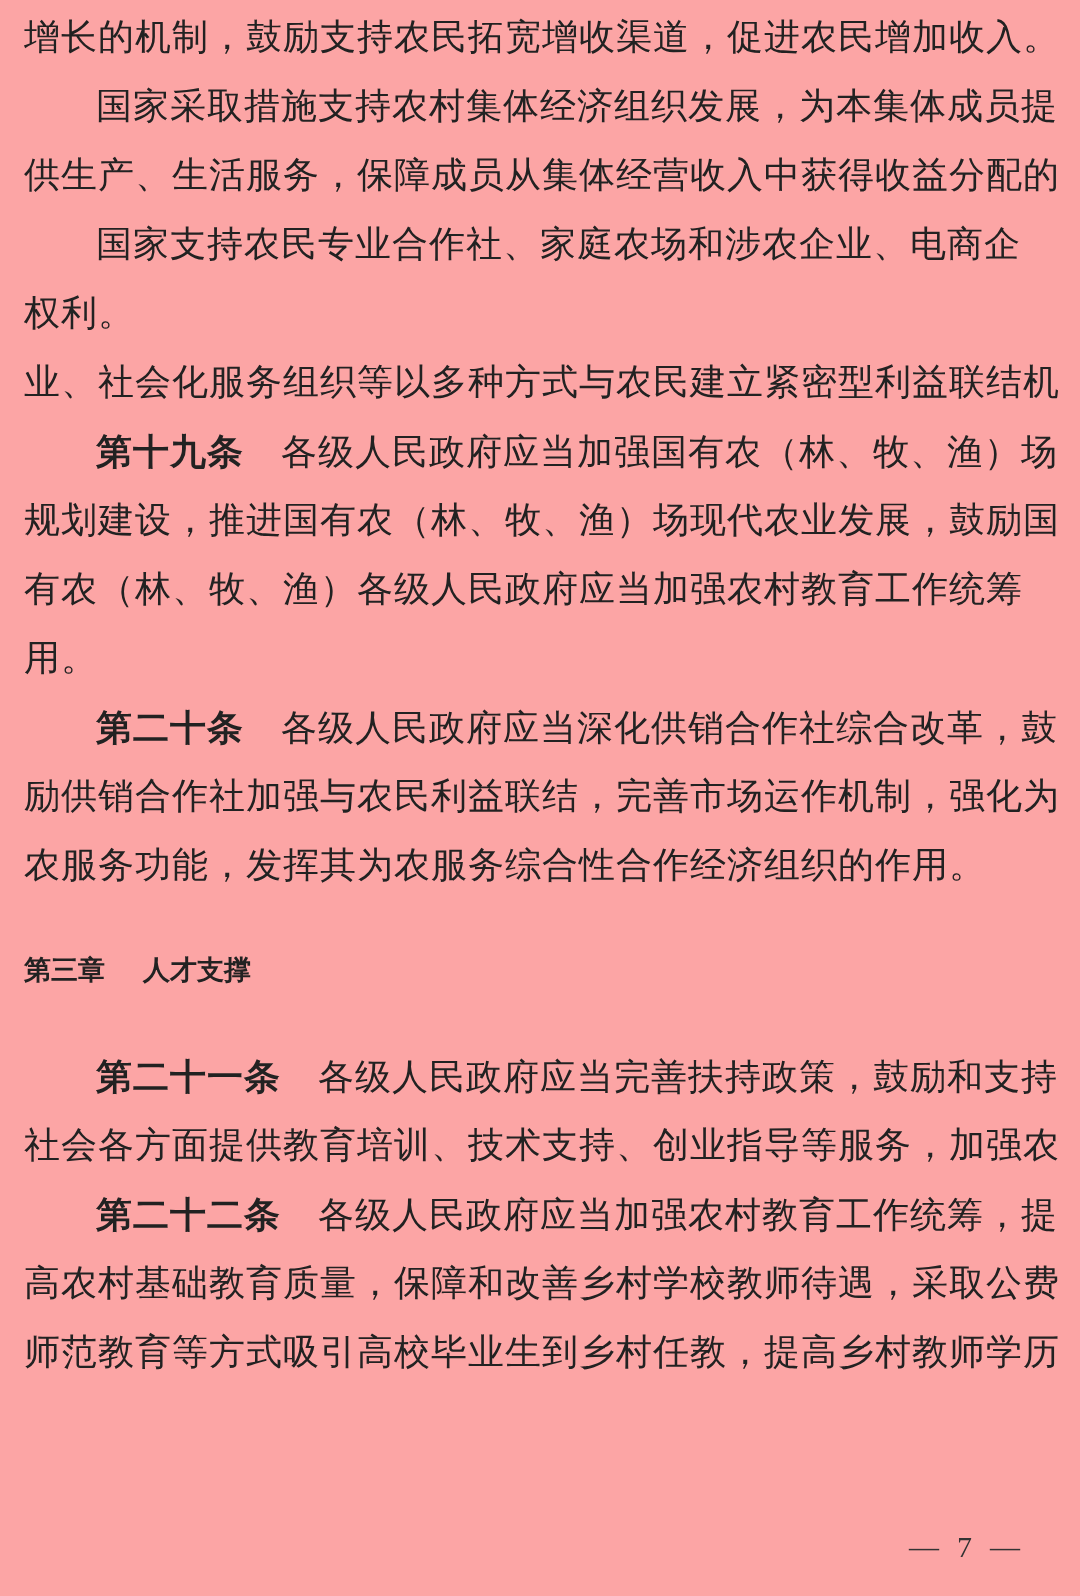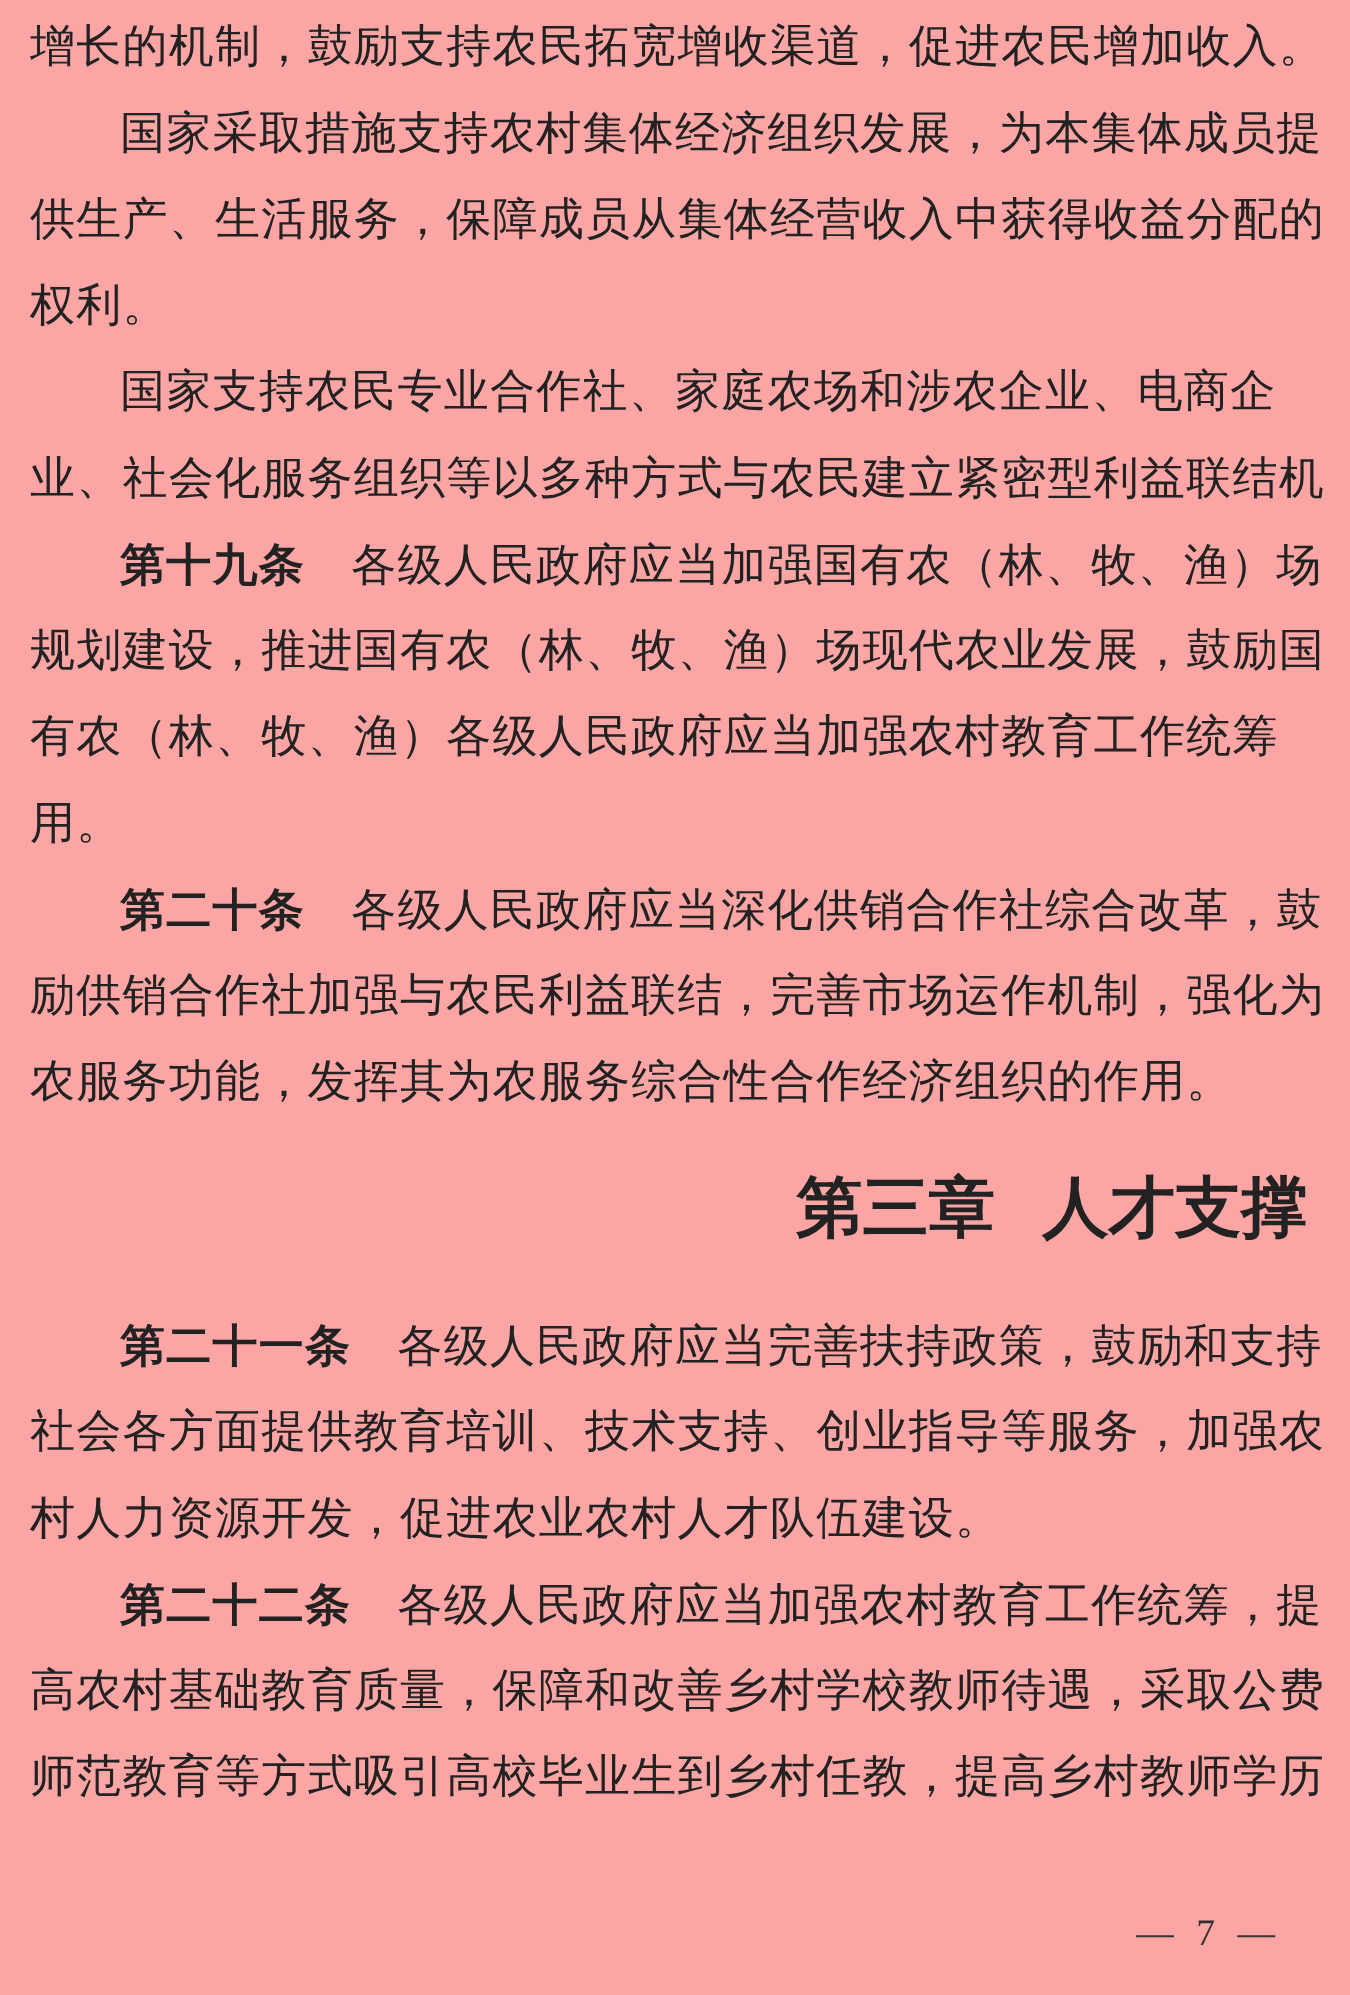--- a/index.html
+++ b/index.html
@@ -34,24 +34,24 @@
   }
   .art {
     font-family: "Liberation Sans", "DejaVu Sans", sans-serif;
     font-weight: 700;
     margin-top: 12px;
   }
   .chapter-heading {
     height: 69px;
     line-height: 69px;
     margin: 36px 0 37px 0;
-    text-align: right;
-    font-family: Liberation Mono, monospace;
+    text-align: left;
+    font-family: Liberation Sans, sans-serif;
     font-weight: 700;
-    font-size: 53px;
+    font-size: 27px;
     white-space: pre;
   }
   .chapter-heading .chapter-title {
     margin-left: 38px;
   }
   .footer {
     position: absolute;
     right: 60px;
     bottom: 32px;
     font-size: 30px;
@@ -68,38 +68,37 @@
 </style>
 </head>
 <body>
 
 <div class="page">
   <div class="text-block">
 
     <div class="line">增长的机制，鼓励支持农民拓宽增收渠道，促进农民增加收入。</div>
     <div class="line indent">国家采取措施支持农村集体经济组织发展，为本集体成员提</div>
     <div class="line">供生产、生活服务，保障成员从集体经营收入中获得收益分配的</div>
+    <div class="line indent">国家支持农民专业合作社、家庭农场和涉农企业、电商企</div>
     <div class="line">权利。</div>
-    <div class="line indent">国家支持农民专业合作社、家庭农场和涉农企业、电商企</div>
     <div class="line">业、社会化服务组织等以多种方式与农民建立紧密型利益联结机</div>
 
     <div class="line indent"><span class="art">第十九条</span><span>　各级人民政府应当加强国有农（林、牧、渔）场</span></div>
     <div class="line">规划建设，推进国有农（林、牧、渔）场现代农业发展，鼓励国</div>
     <div class="line">有农（林、牧、渔）各级人民政府应当加强农村教育工作统筹</div>
     <div class="line">用。</div>
 
     <div class="line indent"><span class="art">第二十条</span><span>　各级人民政府应当深化供销合作社综合改革，鼓</span></div>
     <div class="line">励供销合作社加强与农民利益联结，完善市场运作机制，强化为</div>
     <div class="line">农服务功能，发挥其为农服务综合性合作经济组织的作用。</div>
 
     <div class="chapter-heading"><span>第三章</span><span class="chapter-title">人才支撑</span></div>
 
     <div class="line indent"><span class="art">第二十一条</span><span>　各级人民政府应当完善扶持政策，鼓励和支持</span></div>
     <div class="line">社会各方面提供教育培训、技术支持、创业指导等服务，加强农</div>
-    <div class="line">村人力资源开发，促进农业农村人才队伍建设。</div>
 
     <div class="line indent"><span class="art">第二十二条</span><span>　各级人民政府应当加强农村教育工作统筹，提</span></div>
     <div class="line">高农村基础教育质量，保障和改善乡村学校教师待遇，采取公费</div>
     <div class="line">师范教育等方式吸引高校毕业生到乡村任教，提高乡村教师学历</div>
 
   </div>
 
   <div class="footer"><span class="dash">—</span><span class="page-num">7</span><span class="dash">—</span></div>
 </div>
 

